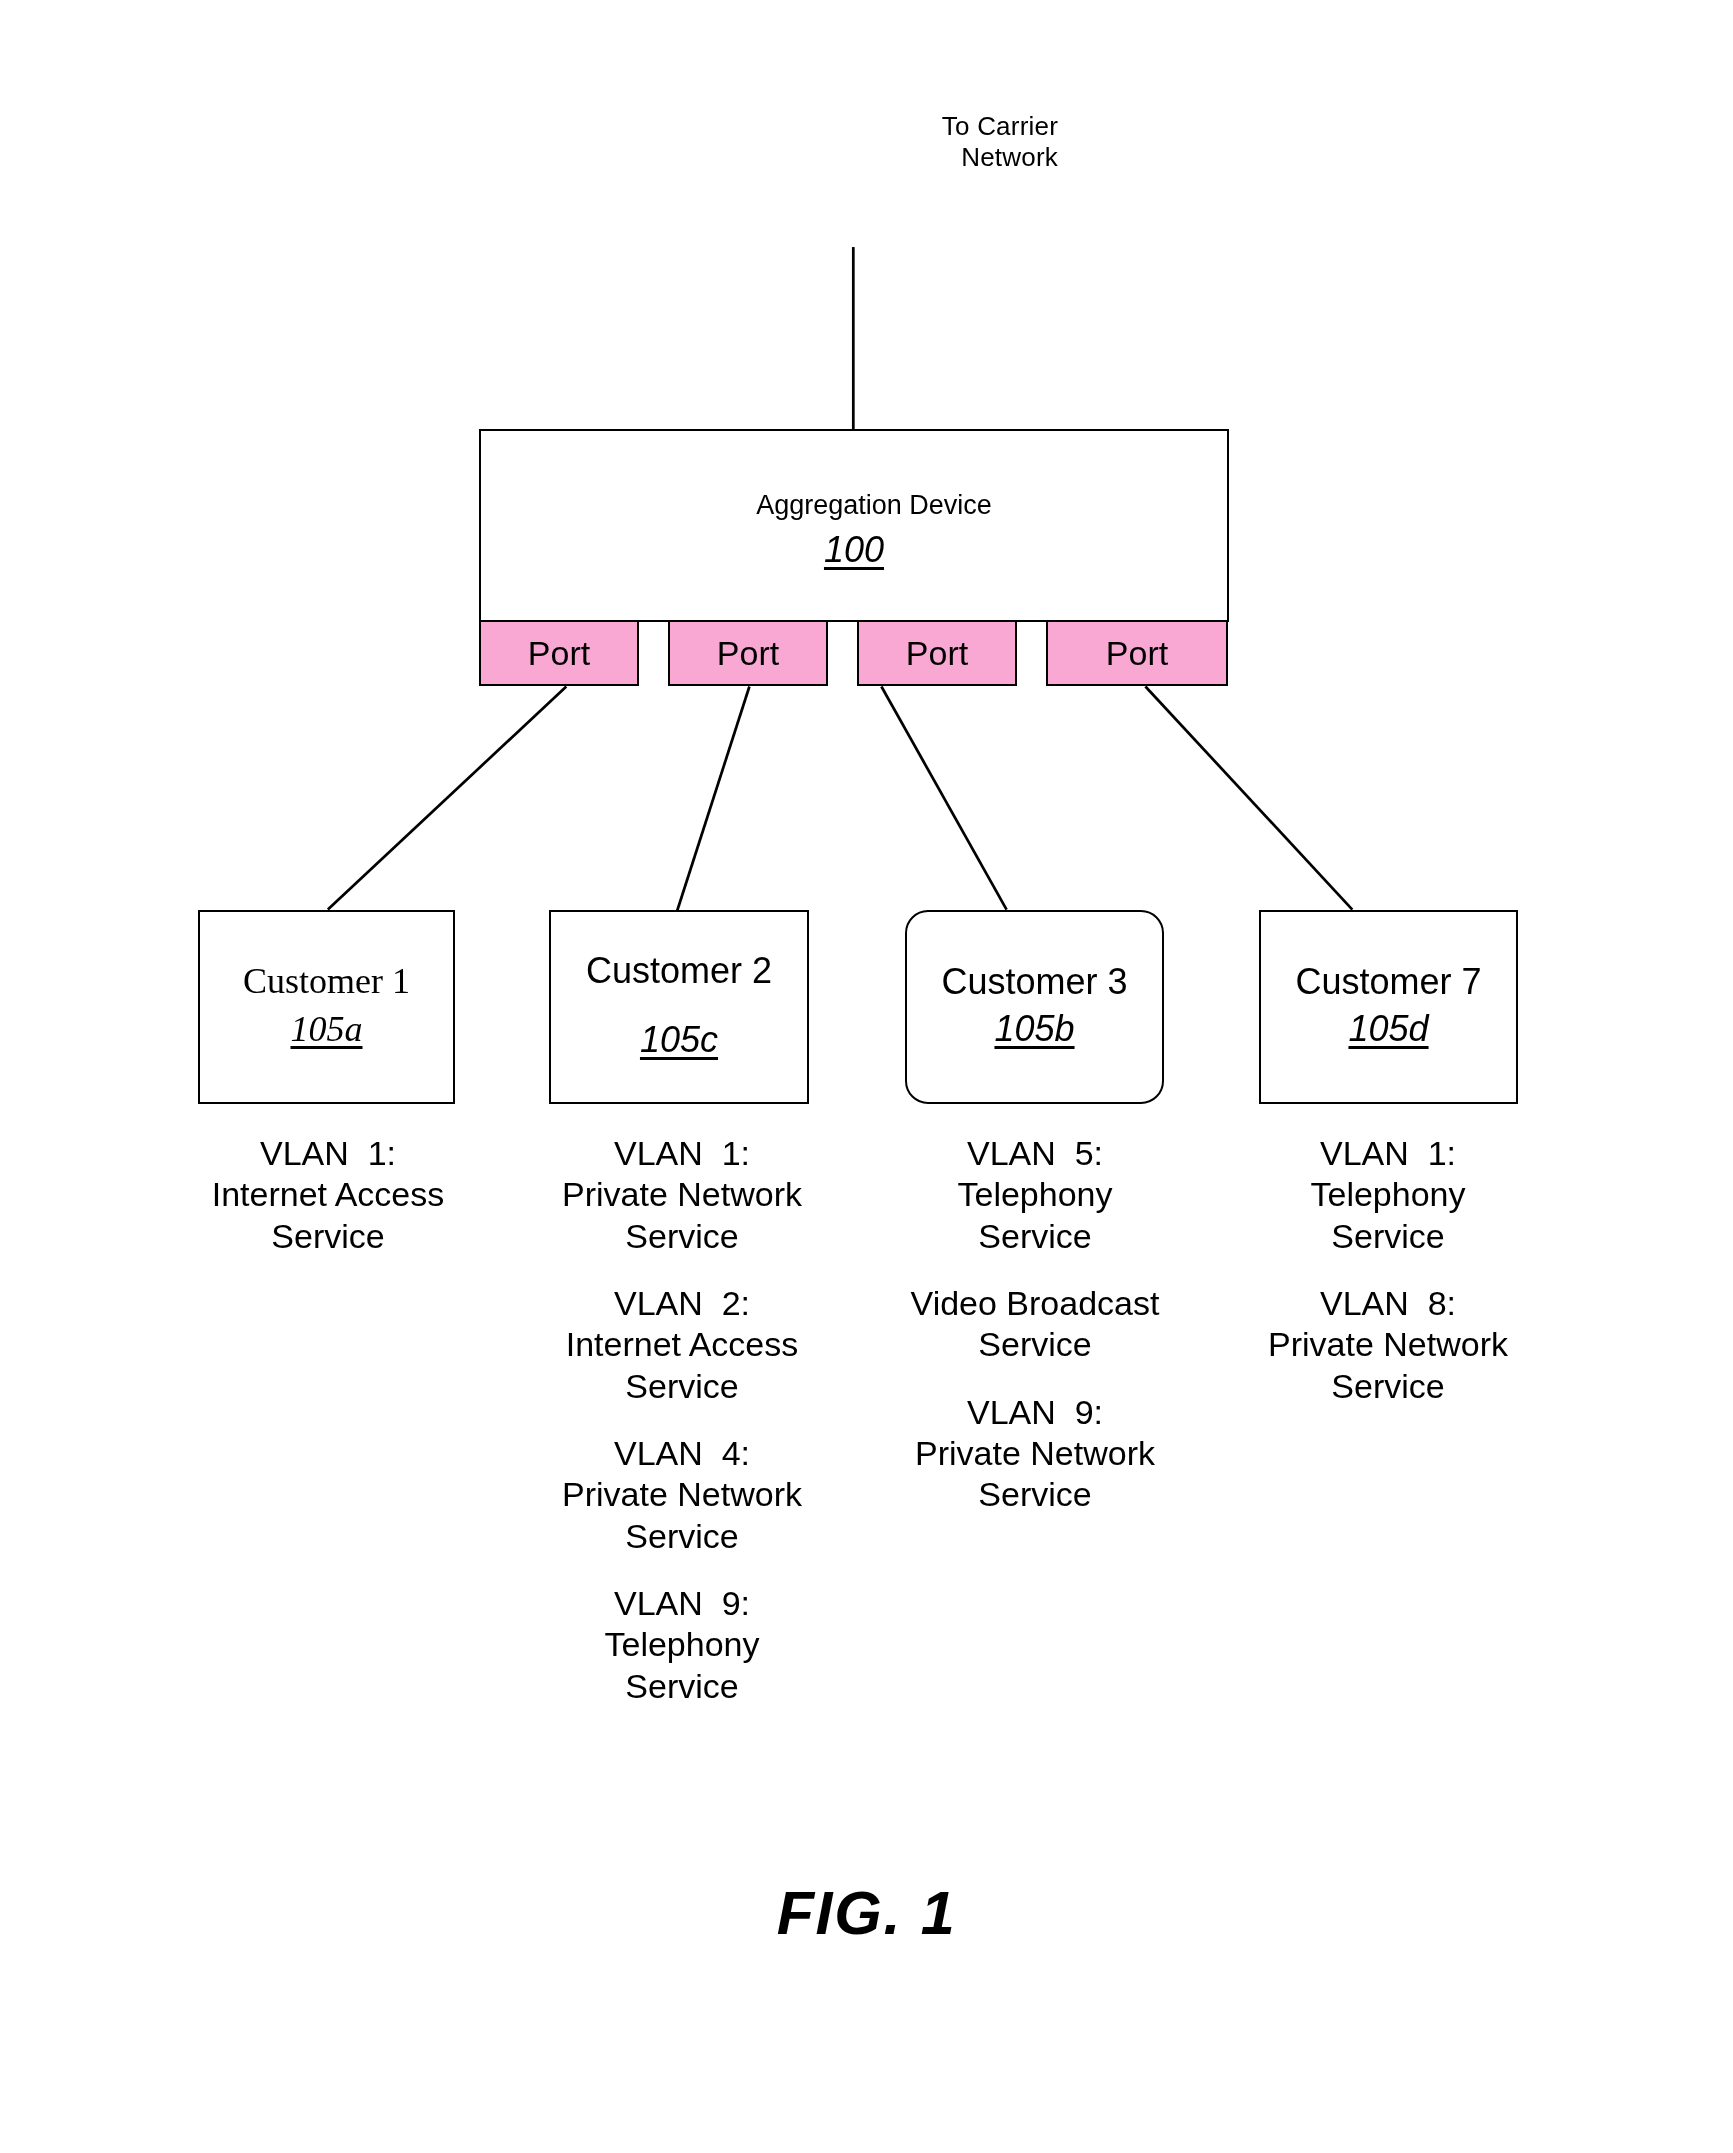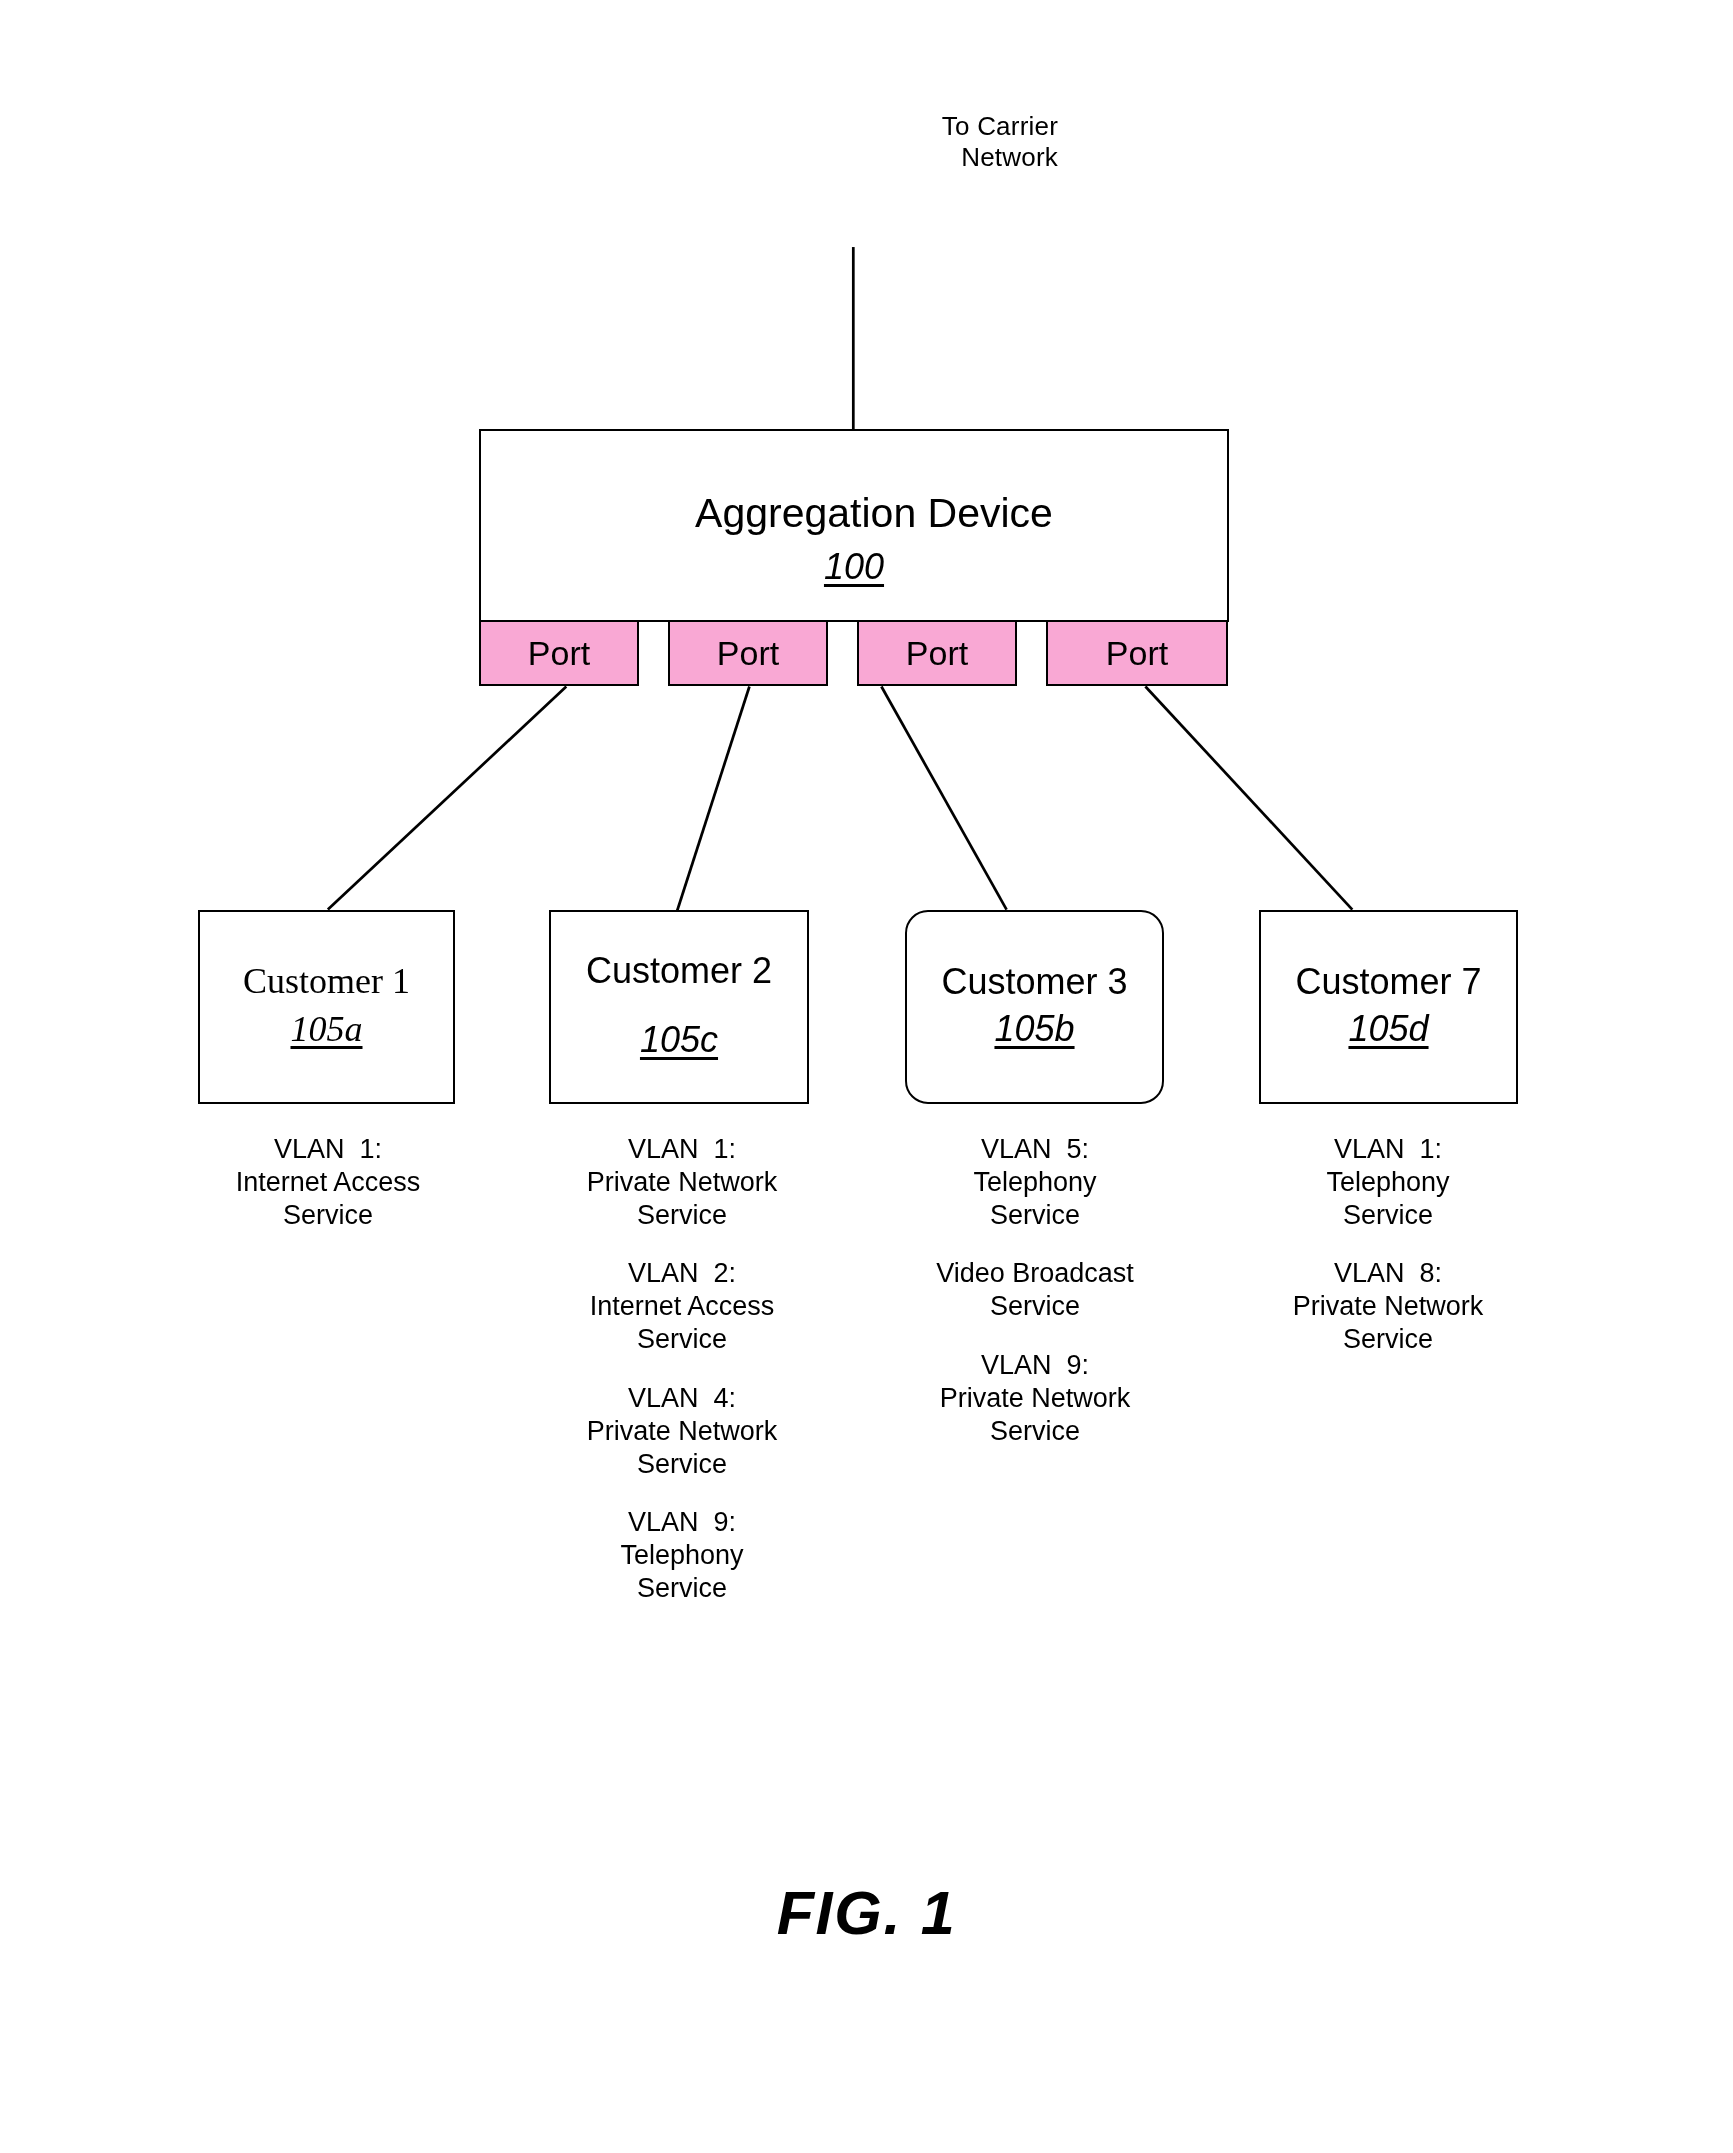--- a/index.html
+++ b/index.html
@@ -45,21 +45,21 @@
     height: 193px;
   }
   .agg-inner {
     position: absolute;
     left: 0;
     right: 0;
     top: 58px;
     text-align: center;
   }
   .agg-title {
-    font-size: 41px;
+    font-size: 27px;
     line-height: 1.2;
     padding-left: 40px;
   }
   .agg-ref {
     font-size: 36px;
     font-style: italic;
     text-decoration: underline;
     text-underline-offset: 5.1px;
     margin-top: 6.8px;
     line-height: 1.2;
@@ -106,21 +106,21 @@
     text-underline-offset: 5.1px;
     line-height: 1.3;
     margin-top: 3.4px;
   }
 
   
   .vlan-column {
     position: absolute;
     top: 1133px;
     text-align: center;
-    font-size: 27px;
+    font-size: 34px;
     line-height: 1.0;
   }
   .vlan-entry {
     margin-bottom: 25.6px;
   }
   .vlan-entry:last-child { margin-bottom: 0; }
   .vlan-id {
     display: block;
     white-space: pre;
     line-height: 1.22;

